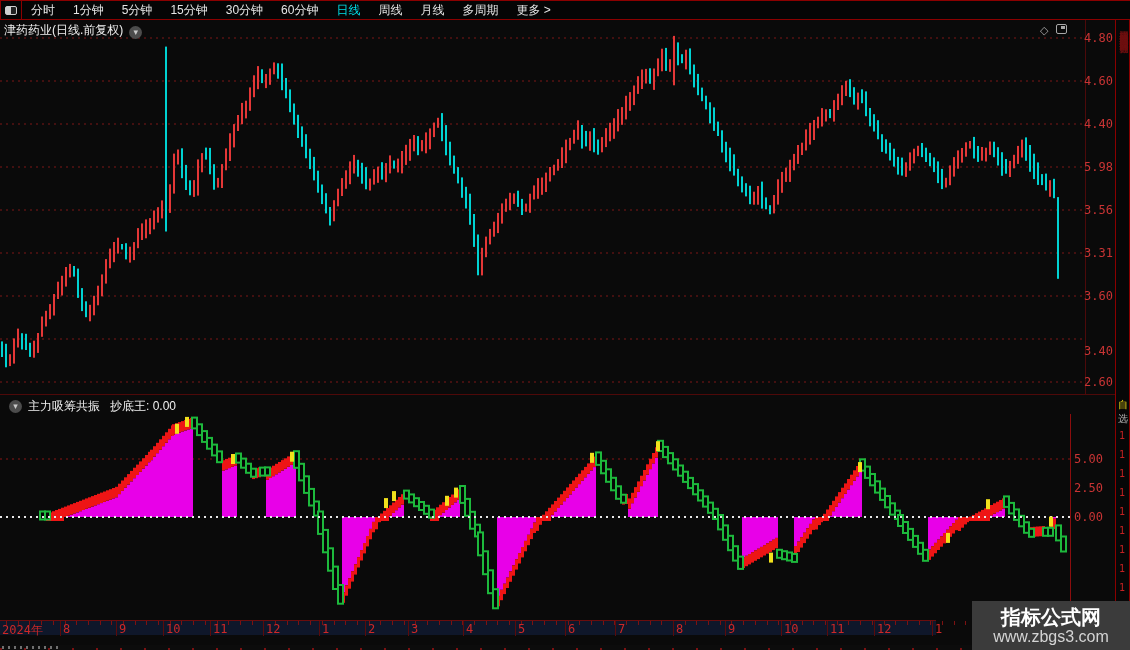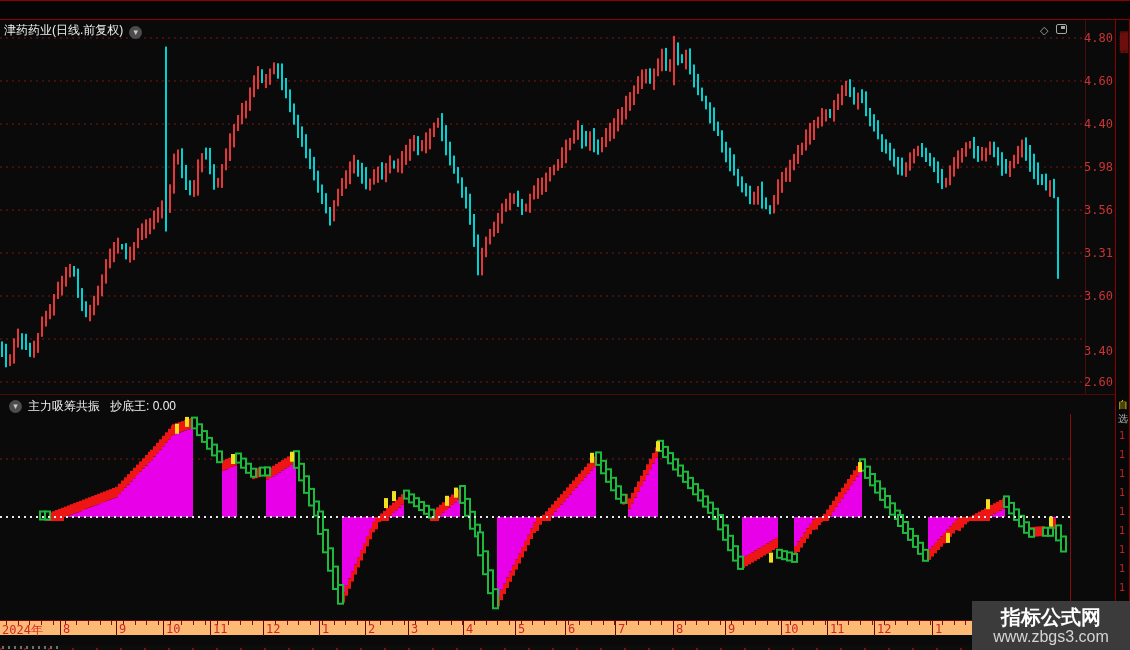--- a/index.html
+++ b/index.html
@@ -37,21 +37,21 @@
   #vborder-main{position:absolute;left:1085px;top:20px;width:1px;height:374px;background:#4d0a0a;}
   #panel-divider{position:absolute;left:0;top:394px;width:1116px;height:1px;background:#4e0909;}
   #ind-header{position:absolute;left:3px;top:398px;display:flex;align-items:center;z-index:5;}
   #ind-name{color:#f0f0f0;font-size:12px;margin-left:6px;}
   #ind-value{color:#f0f0f0;font-size:12px;margin-left:10px;}
   #ind-wrap{position:absolute;left:0;top:414px;width:1070px;height:216px;}
   #ind-svg{position:absolute;left:0;top:0;}
   #ind-axis{position:absolute;left:1070px;top:414px;width:45px;height:216px;}
   #vborder-ind{position:absolute;left:1070px;top:414px;width:1px;height:216px;background:#8b0d0d;}
   
-  #timeline{position:absolute;left:0;top:620px;width:1130px;height:15px;background:#fdba74;
+  #timeline{position:absolute;left:0;top:620px;width:936px;height:15px;background:#0f172a;
             border-top:1px solid #6b0d0d;}
   .tl-label{position:absolute;top:1px;color:#cd2828;font-size:12px;font-family:"DejaVu Sans Mono",monospace;white-space:nowrap;}
   .tl-sep{position:absolute;top:0;width:1px;height:15px;background:#5a0b0b;}
   .tl-tick{position:absolute;top:0;width:1px;height:4px;background:#7d1212;}
   
   #bottom-cut{position:absolute;left:0;top:645px;width:1130px;height:5px;background:#0c0c0c;}
   #bottom-cut .frag{position:absolute;left:2px;top:1px;width:60px;height:3px;
      background:repeating-linear-gradient(90deg,#6f6f6f 0 2px,transparent 2px 6px);}
   #bottom-cut .marks{position:absolute;left:0;bottom:0;width:100%;height:2px;
      background:repeating-linear-gradient(90deg,#7a1111 0 2px,transparent 2px 24px);}
@@ -69,20 +69,37 @@
              display:flex;flex-direction:column;align-items:center;justify-content:center;z-index:50;}
   #wm-line1{color:#ffffff;font-size:20px;font-weight:bold;line-height:22px;}
   #wm-line2{color:#d4d4d4;font-size:16px;line-height:18px;}
 </style>
 </head>
 <body>
 
 <div id="app">
 
   <div id="toolbar">
+    <div id="toolbar-left">
+      <div id="win-icon-box">
+        <div id="win-icon"></div>
+      </div>
+
+    <span class="menu-item">分时</span>
+        <span class="menu-item">1分钟</span>
+        <span class="menu-item">5分钟</span>
+        <span class="menu-item">15分钟</span>
+        <span class="menu-item">30分钟</span>
+        <span class="menu-item">60分钟</span>
+        <span class="menu-item active">日线</span>
+        <span class="menu-item">周线</span>
+        <span class="menu-item">月线</span>
+        <span class="menu-item">多周期</span>
+        <span class="menu-item">更多 &gt;</span>
+      </div>
   </div>
 
   <div id="chart-title-row">
     <span id="chart-title">津药药业(日线.前复权)</span>
     <span class="chev-circle">▾</span>
   </div>
 
   <div id="chart-corner-icons">
     <span>◇</span>
     <span class="corner-box-icon"></span>
@@ -869,20 +886,25 @@
         <rect x="590" y="38.8" width="4" height="10" fill="#f2e11c"></rect>
         <rect x="656" y="27.2" width="4" height="10" fill="#f2e11c"></rect>
         <rect x="769" y="138.6" width="4" height="10" fill="#f2e11c"></rect>
         <rect x="858" y="48.1" width="4" height="10" fill="#f2e11c"></rect>
         <rect x="946" y="118.9" width="4" height="10" fill="#f2e11c"></rect>
         <rect x="986" y="85.2" width="4" height="10" fill="#f2e11c"></rect>
         <rect x="1049" y="102.6" width="4" height="10" fill="#f2e11c"></rect>
       </svg>
   </div>
   <div id="vborder-ind"></div>
+  <div id="ind-axis">
+      <div class="ax-label" style="top: 38px; right: auto; left: 4px; text-align: left;">5.00</div>
+      <div class="ax-label" style="top: 67px; right: auto; left: 4px; text-align: left;">2.50</div>
+      <div class="ax-label" style="top: 96px; right: auto; left: 4px; text-align: left;">0.00</div>
+    </div>
 
   <div id="timeline">
       <div class="tl-tick" style="left: 6px;"></div>
       <div class="tl-tick" style="left: 18px;"></div>
       <div class="tl-tick" style="left: 29px;"></div>
       <div class="tl-tick" style="left: 41px;"></div>
       <div class="tl-tick" style="left: 53px;"></div>
       <div class="tl-tick" style="left: 65px;"></div>
       <div class="tl-tick" style="left: 76px;"></div>
       <div class="tl-tick" style="left: 88px;"></div>

